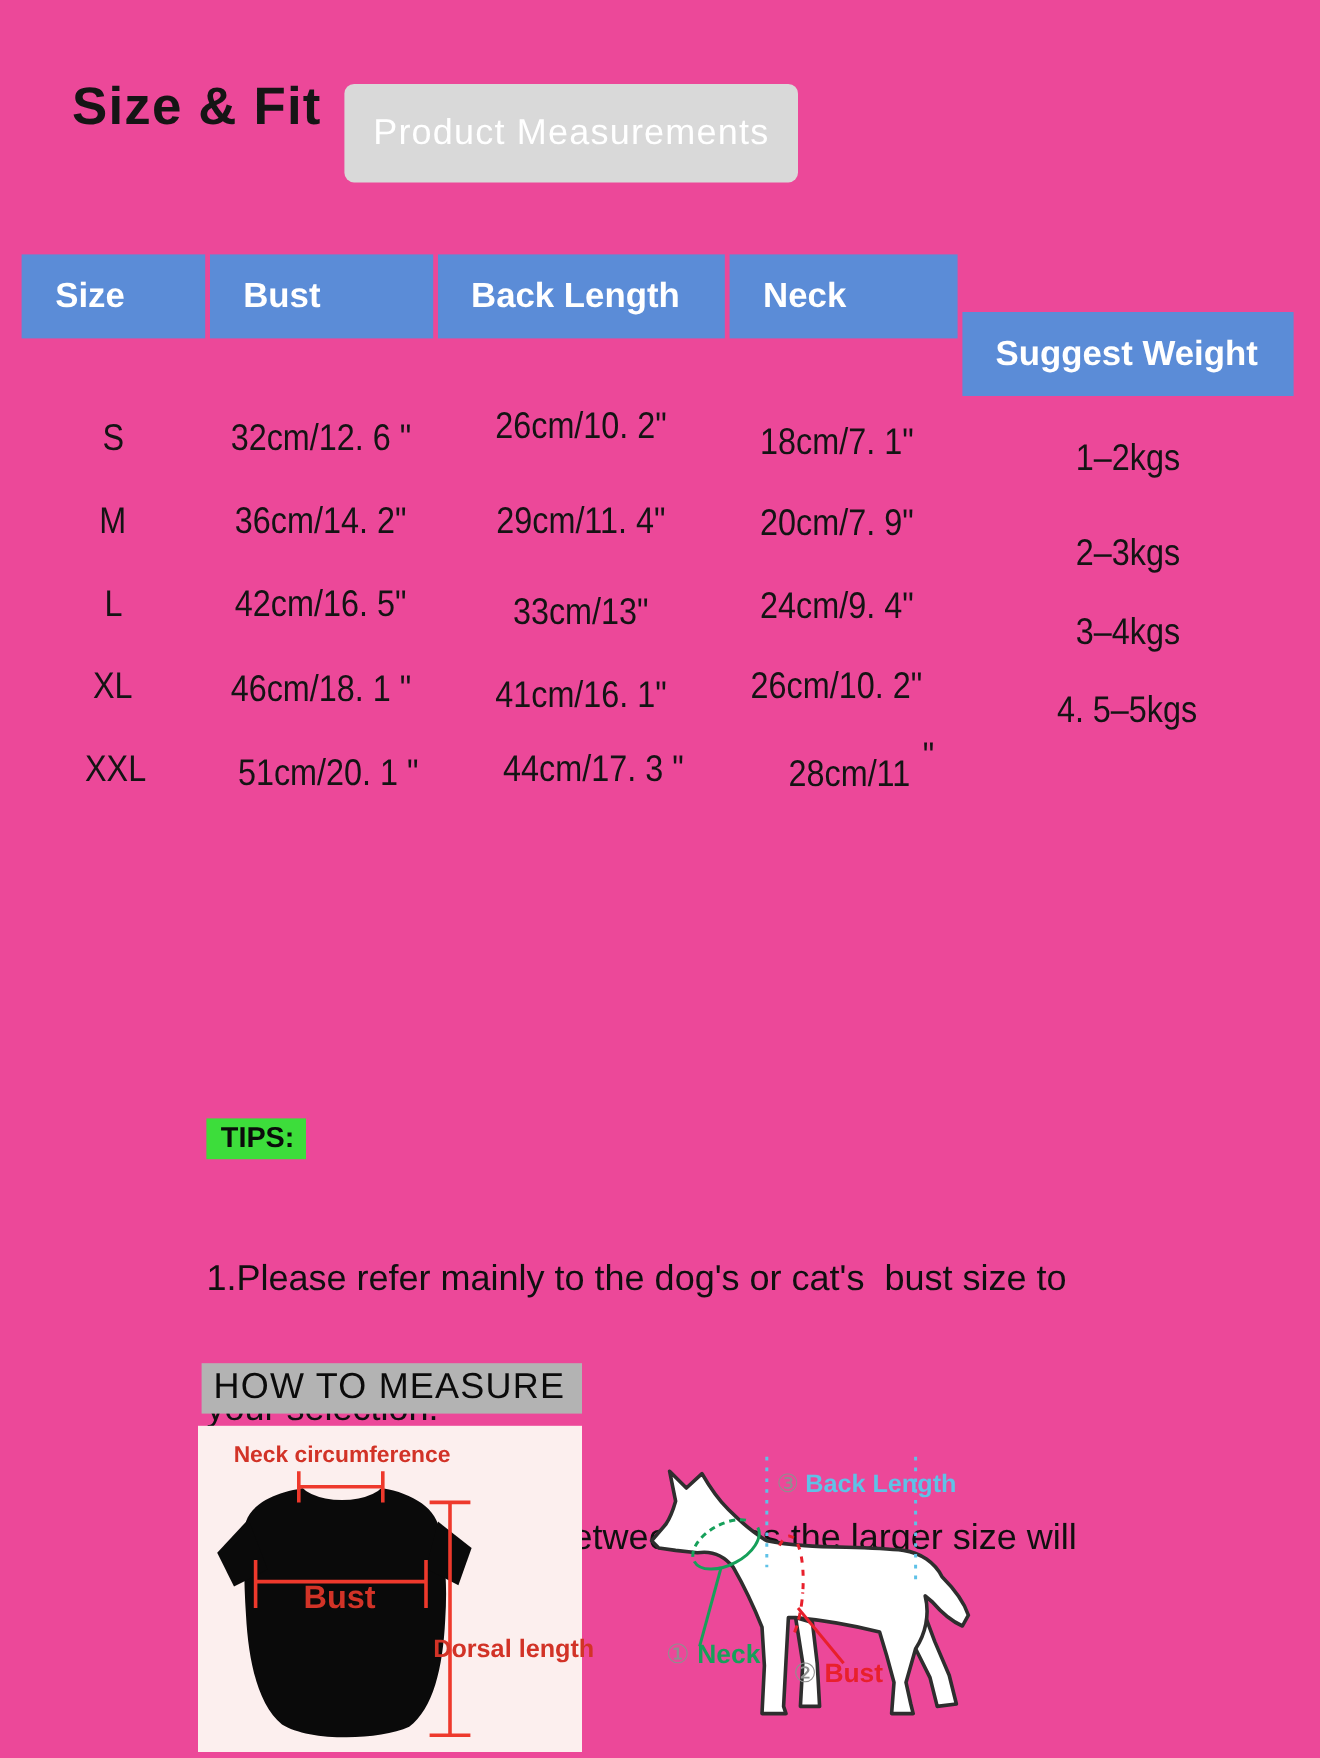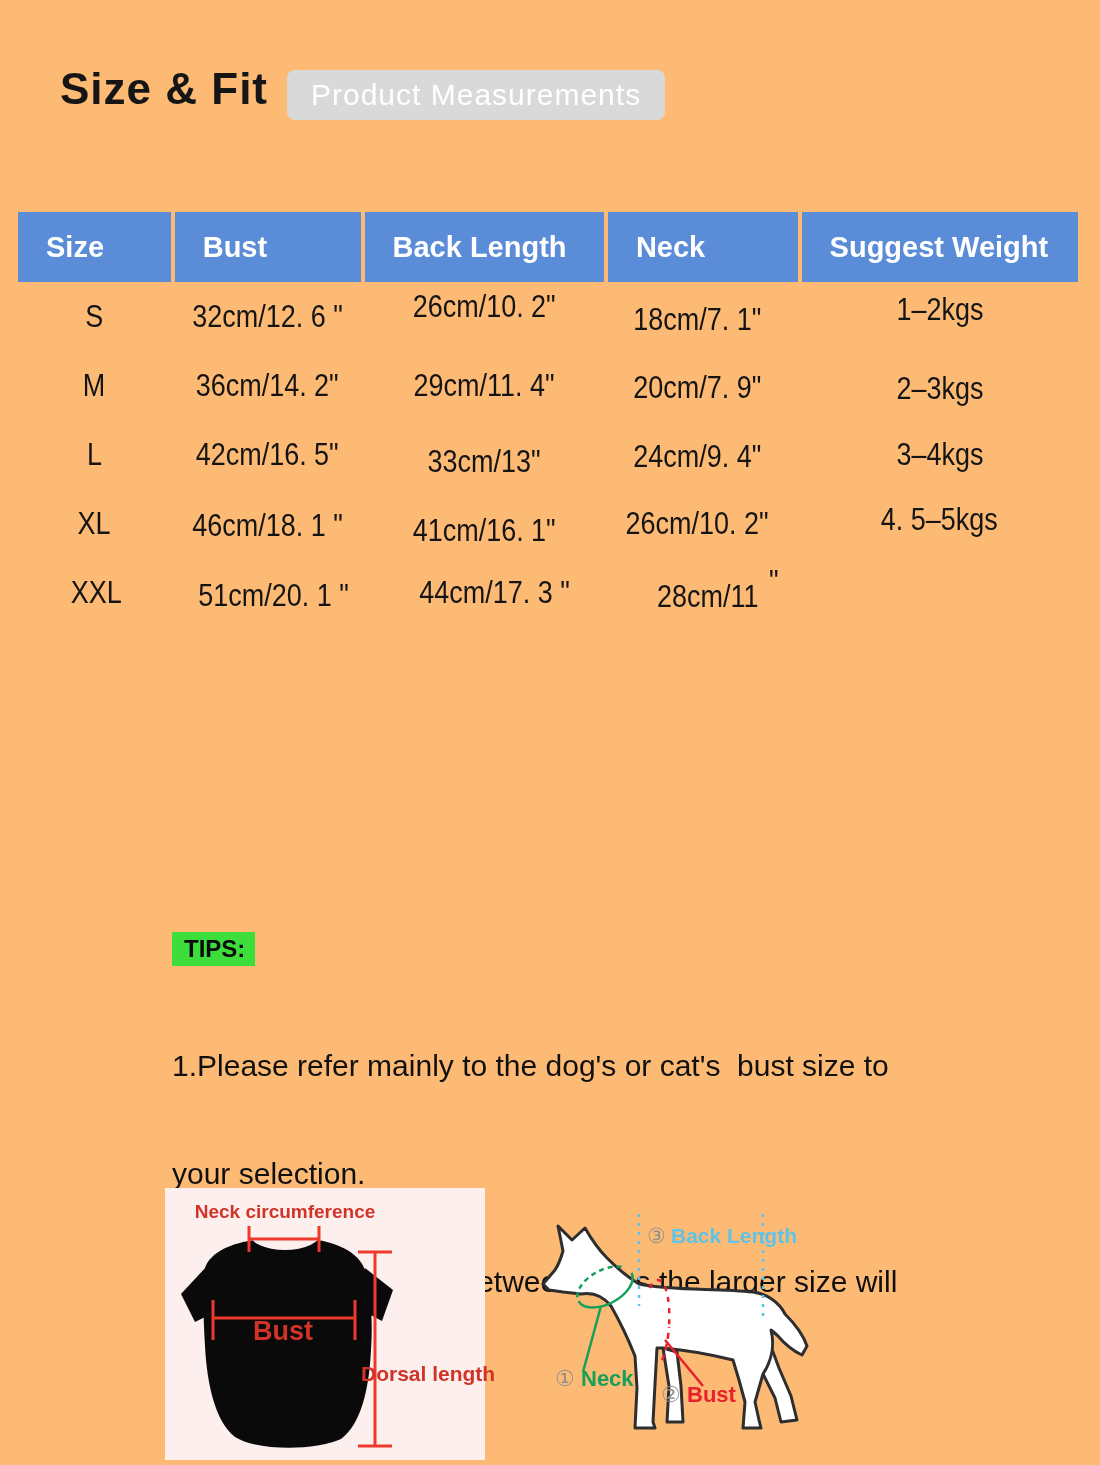--- a/index.html
+++ b/index.html
@@ -1,37 +1,37 @@
 <!DOCTYPE html>
 <html><head>
 <meta charset="utf-8">
 <style>
   html,body{margin:0;padding:0;}
   .page{
     position:relative; width:1100px; height:1465px;
-    background:#fdba74; overflow:hidden;
+    background:#ec4899; overflow:hidden;
     font-family:"Liberation Sans", sans-serif; color:#151515;
   }
   
   .title{position:absolute; left:60px; top:64px; font-size:44px; font-weight:bold; letter-spacing:1px;}
   .badge{
     position:absolute; left:287px; top:70px;
     background:#d9d9d9; color:#ffffff; font-size:30px;
-    padding:8px 24px; border-radius:8px; letter-spacing:1px;
+    padding:24px 24px; border-radius:8px; letter-spacing:1px;
   }
   .tolerance{position:absolute; left:58px; top:131px; font-size:34px; color:#060606;}
 
   
   .size-table{position:absolute; left:18px; top:212px; width:1060px;}
   .thead{display:flex; gap:4px;}
   .th{
     background:#5b8cd7; color:#ffffff; font-weight:bold; font-size:29px;
     height:70px; line-height:70px; padding-left:28px; box-sizing:border-box;
   }
-  .c1{width:156px;} .c2{width:190px;} .c3{width:245px;} .c4{width:194px;} .c5{width:283px;}
+  .c1{width:156px;} .c2{width:190px;} .c3{width:245px;} .c4{width:194px;} .c5{width:283px;margin-top:48px;}
   .trow{display:flex; gap:4px; height:69px; align-items:center;}
   .td{display:flex; justify-content:center; align-items:center; box-sizing:border-box;}
   .cell-val{
     display:inline-block; transform:scaleX(.87); transform-origin:center;
     font-size:31px; color:#141414; white-space:pre; position:relative;
   }
   .sup{display:inline-block; transform:translateY(-15px); margin-left:12px;}
   
   .r1 .c3 .cell-val{top:-10px;} .r1 .c4 .cell-val{top:3px;}  .r1 .c5 .cell-val{top:-7px;}
   .r2 .c4 .cell-val{top:2px;}   .r2 .c5 .cell-val{top:3px;}
@@ -161,20 +161,21 @@
   <div class="tips">
     <span class="tips-heading">TIPS:</span>
     <div class="tips-lines">
       <div>1.Please refer mainly to the dog's or cat's  bust size to</div>
       <div>your selection.</div>
       <div>2.If your dog or cat is between sizes,the larger size will</div>
       <div>be better.</div>
     </div>
   </div>
 
+  <div class="how-heading">HOW TO MEASURE</div>
 
   <svg class="shirt-svg" width="340" height="277" viewBox="0 0 340 277">
     <rect x="0" y="0" width="320" height="272" fill="#fcefee"></rect>
     <g fill="#0a0a0a">
       <path d="M40,80 C46,62 72,53 98,51 C112,50 130,50 144,51 C170,53 194,64 200,82 C206,106 208,132 206,162 C204,202 196,236 176,251 C150,263 92,263 70,249 C50,233 42,196 40,158 C38,128 38,100 40,80 Z"></path>
       <path d="M42,78 L16,106 L30,134 L58,120 Z"></path>
       <path d="M200,80 L228,102 L217,133 L190,119 Z"></path>
       <ellipse cx="120" cy="45" rx="36" ry="17" fill="#fcefee"></ellipse>
     </g>
     <g stroke="#ee392c" stroke-width="3" fill="none">

